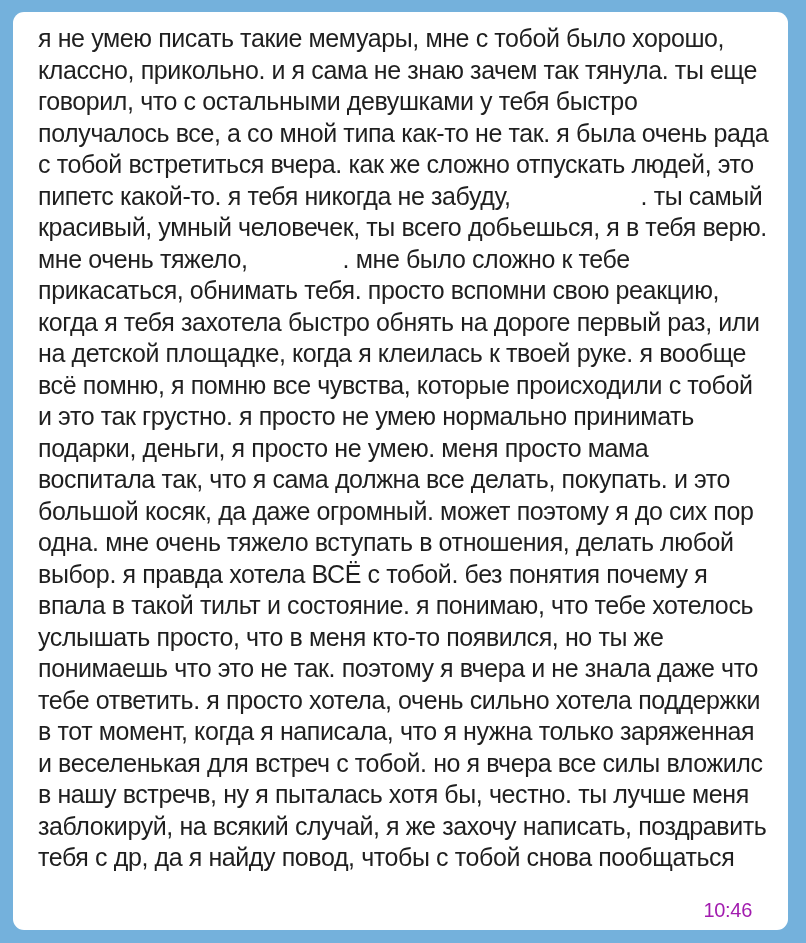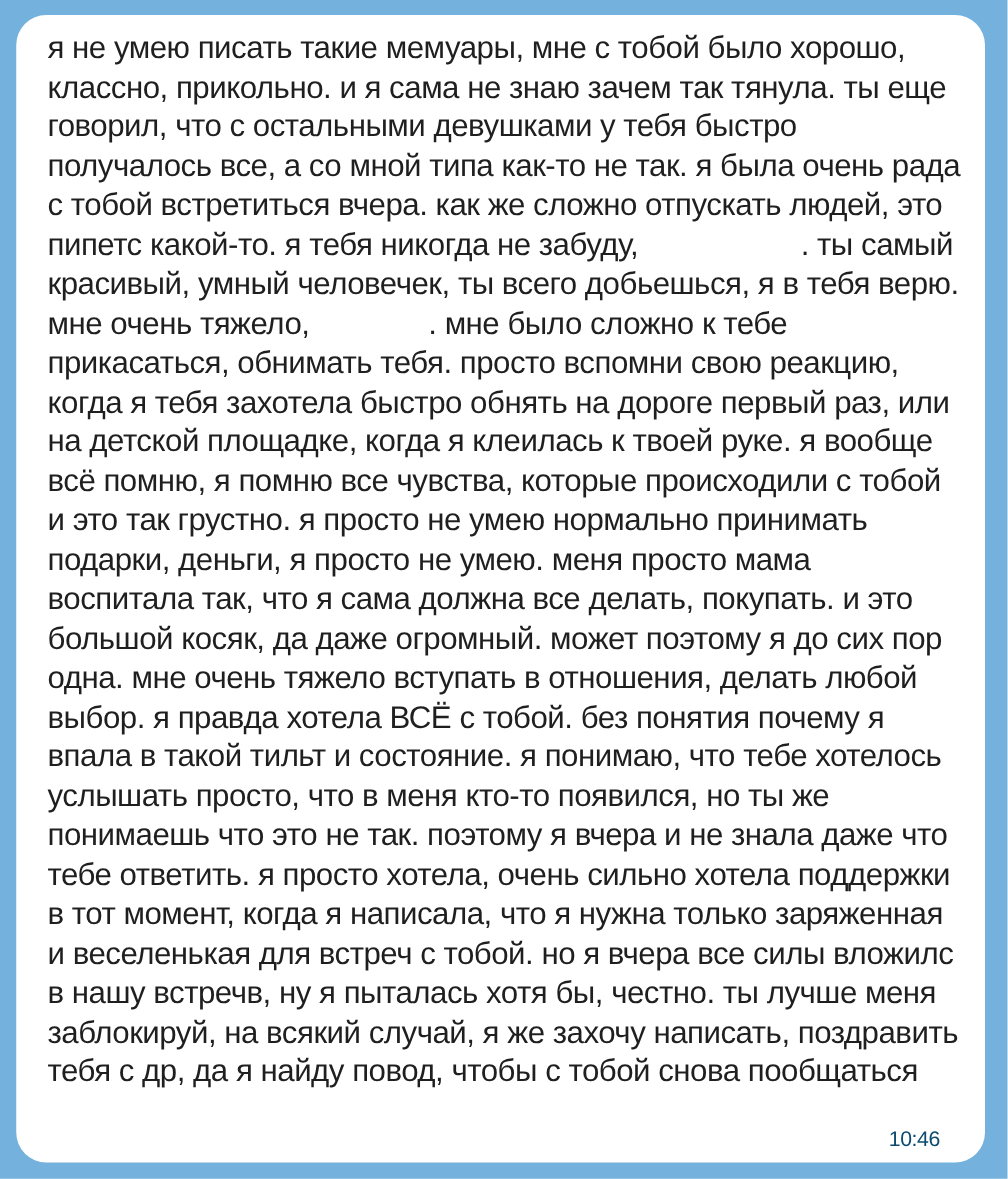--- a/index.html
+++ b/index.html
@@ -18,21 +18,21 @@
     position: absolute;
     inset: 0;
   }
   .bubble {
     position: absolute;
     top: 12px;
     left: 13px;
     right: 18px;
     bottom: 13px;
     background: #ffffff;
-    border-radius: 24px;
+    border-radius: 11px;
     overflow: hidden;
   }
   .message-text {
     padding: 11px 18px 40px 25px;
     font-size: 25px;
     line-height: 31.5px;
     letter-spacing: -0.4px;
     color: #1f1f1f;
     word-wrap: break-word;
   }
@@ -40,23 +40,23 @@
     display: inline-block;
     height: 1px;
     background: transparent;
   }
   .gap-1 { width: 130px; }
   .gap-2 { width: 95px; }
   .time {
     position: absolute;
     right: 36px;
     bottom: 8px;
-    font-size: 17px;
+    font-size: 20px;
     letter-spacing: -0.3px;
-    color: #0c4a6e;
+    color: #a21caf;
     background: #ffffff;
     padding-left: 6px;
   }
 </style>
 </head>
 <body>
 
 <div class="chat">
   <div class="bubble">
     <div class="message-text"><span>я не умею писать такие мемуары, мне с тобой было хорошо, классно, прикольно. и я сама не знаю зачем так тянула. ты еще говорил, что с остальными девушками у тебя быстро получалось все, а со мной типа как-то не так. я была очень рада с тобой встретиться вчера. как же сложно отпускать людей, это пипетс какой-то. я тебя никогда не забуду,</span><span class="gap gap-1"></span><span>. ты самый красивый, умный человечек, ты всего добьешься, я в тебя верю. мне очень тяжело,</span><span class="gap gap-2"></span><span>. мне было сложно к тебе прикасаться, обнимать тебя. просто вспомни свою реакцию, когда я тебя захотела быстро обнять на дороге первый раз, или на детской площадке, когда я клеилась к твоей руке. я вообще всё помню, я помню все чувства, которые происходили с тобой и это так грустно. я просто не умею нормально принимать подарки, деньги, я просто не умею. меня просто мама воспитала так, что я сама должна все делать, покупать. и это большой косяк, да даже огромный. может поэтому я до сих пор одна. мне очень тяжело вступать в отношения, делать любой выбор. я правда хотела ВСЁ с тобой. без понятия почему я впала в такой тильт и состояние. я понимаю, что тебе хотелось услышать просто, что в меня кто-то появился, но ты же понимаешь что это не так. поэтому я вчера и не знала даже что тебе ответить. я просто хотела, очень сильно хотела поддержки в тот момент, когда я написала, что я нужна только заряженная и веселенькая для встреч с тобой. но я вчера все силы вложилс в нашу встречв, ну я пыталась хотя бы, честно. ты лучше меня заблокируй, на всякий случай, я же захочу написать, поздравить тебя с др, да я найду повод, чтобы с тобой снова пообщаться</span></div>

